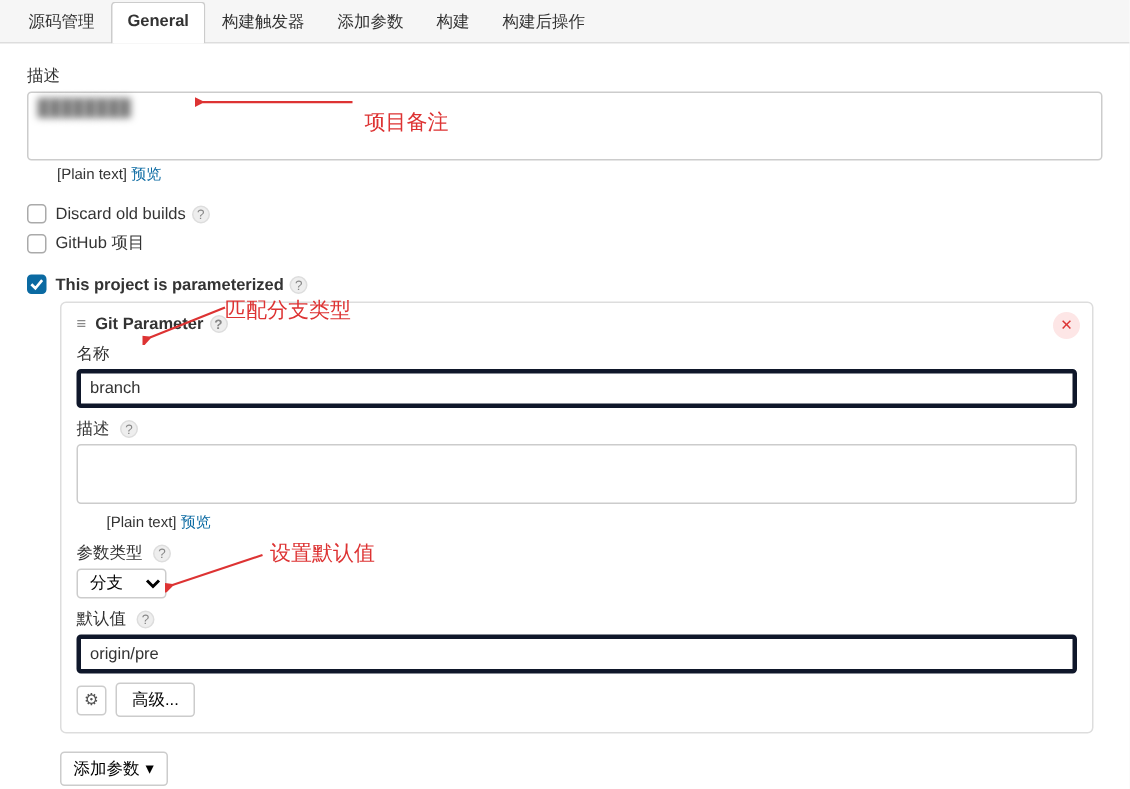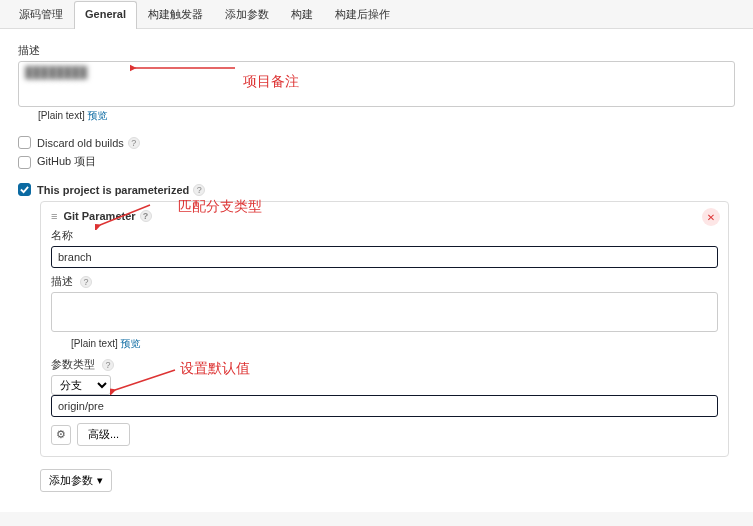--- a/index.html
+++ b/index.html
@@ -25,21 +25,21 @@
   .chk.checked { background: #0b6aa2; border-color: #0b6aa2; }
   .chk.checked svg { display:block; }
   .chk svg { display:none; width:9px; height:9px; }
   .chk-label strong { font-weight: bold; }
   
   .param-panel { border: 1px solid #ddd; border-radius: 4px; margin: 4px 6px 8px 22px; padding: 8px 10px 10px 10px; background: #fff; position: relative; }
   .param-header { display:flex; align-items:center; font-size: 11px; font-weight:bold; margin-bottom:4px;}
   .drag-icon { color:#888; margin-right:6px; font-size:11px;}
   .close-x { position:absolute; right:8px; top:6px; width:18px; height:18px; border-radius:50%; background:#fde6e6; color:#d33; display:flex; align-items:center; justify-content:center; font-size:10px; cursor:pointer;}
   
-  .field-input { width: 100%; border: 1px solid #0f172a; border-radius: 3px; padding: 4px 6px; font-size: 11px; background:#fff; color:#333;}
+  .field-input { width: 100%; border: 3px solid #0f172a; border-radius: 3px; padding: 4px 6px; font-size: 11px; background:#fff; color:#333;}
   .param-textarea { width: 100%; height: 40px; border: 1px solid #ccc; border-radius: 3px; padding: 4px 6px; font-size: 11px; background:#fff; resize:none;}
   
   .select-small { border: 1px solid #ccc; border-radius: 3px; padding: 2px 4px; font-size: 11px; background:#fff; min-width:60px;}
   
   .adv-row { display:flex; align-items:center; gap:6px; margin-top:6px;}
   .btn-small { border: 1px solid #ccc; border-radius: 3px; padding: 3px 10px; font-size: 11px; background:#fff; cursor:pointer;}
   .gear-icon { display:inline-flex; width:20px; height:20px; border:1px solid #ccc; border-radius:3px; align-items:center; justify-content:center; font-size:11px; color:#555;}
   
   .add-btn { border: 1px solid #ccc; border-radius: 3px; padding: 3px 8px; font-size: 11px; background:#fff; cursor:pointer; margin: 4px 0 8px 22px; display:inline-flex; align-items:center; gap:4px;}
   
@@ -120,20 +120,24 @@
     </div>
 
     <div class="label-row">
       <span>参数类型</span>
       <span class="help">?</span>
     </div>
     <select class="select-small">
       <option>分支</option>
     </select>
 
+    <div class="label-row">
+      <span>默认值</span>
+      <span class="help">?</span>
+    </div>
     <input class="field-input" value="origin/pre" style="">
 
     <div class="adv-row">
       <span class="gear-icon">⚙</span>
       <button class="btn-small">高级...</button>
     </div>
   </div>
 
   <button class="add-btn">
     <span>添加参数</span>
@@ -158,21 +162,21 @@
 <div class="anno" style="left:243px; top:57px;margin-top:16px;">项目备注</div>
 
 <svg class="arrow-svg" style="left:95px; top:200px;" width="60" height="30">
       <defs>
         <marker id="ah2" markerWidth="6" markerHeight="6" refX="1" refY="3" orient="auto">
           <path d="M6,0 L0,3 L6,6 Z" fill="#d33"></path>
         </marker>
       </defs>
       <line x1="55" y1="5" x2="5" y2="25" stroke="#d33" stroke-width="1.5" marker-end="url(#ah2)"></line>
     </svg>
-<div class="anno" style="left:166px; top:198px;padding-left:12px;">匹配分支类型</div>
+<div class="anno" style="left:138px; top:198px;padding-left:12px;">匹配分支类型</div>
 
 <svg class="arrow-svg" style="left:110px; top:365px;" width="70" height="30">
       <defs>
         <marker id="ah3" markerWidth="6" markerHeight="6" refX="1" refY="3" orient="auto">
           <path d="M6,0 L0,3 L6,6 Z" fill="#d33"></path>
         </marker>
       </defs>
       <line x1="65" y1="5" x2="5" y2="25" stroke="#d33" stroke-width="1.5" marker-end="url(#ah3)"></line>
     </svg>
 <div class="anno" style="left:180px; top:360px;">设置默认值</div>

